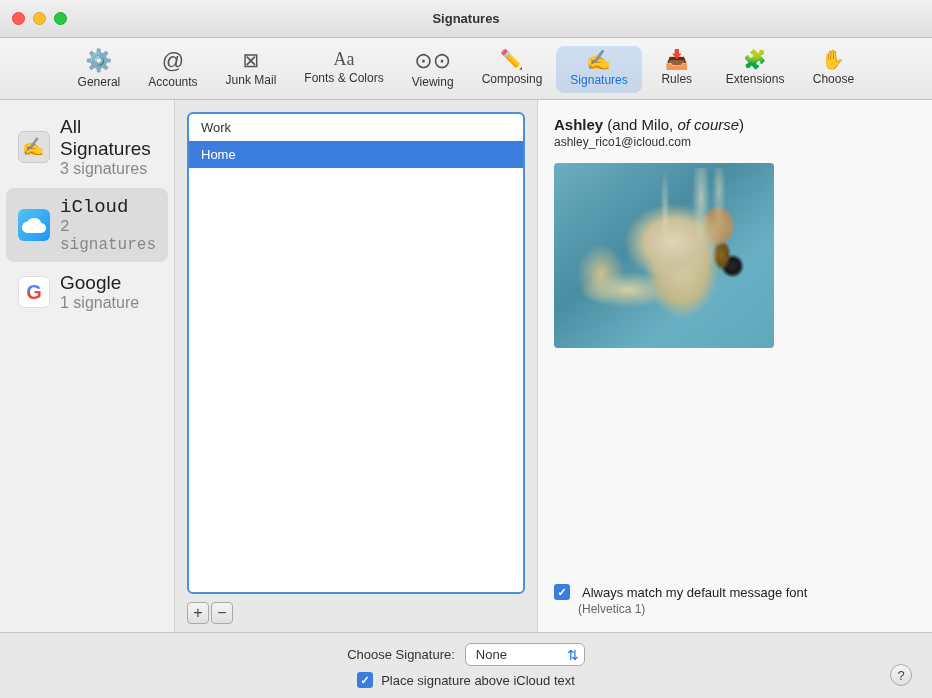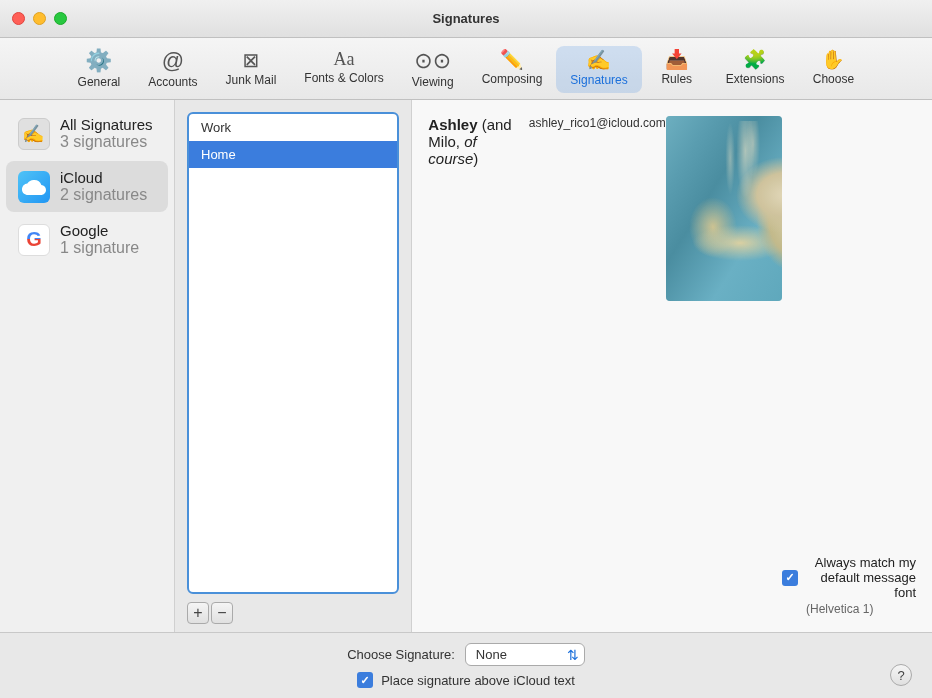--- a/index.html
+++ b/index.html
@@ -103,20 +103,21 @@
       display: flex;
       align-items: center;
       gap: 10px;
       padding: 8px 12px;
       cursor: pointer;
       border-radius: 8px;
       margin: 0 6px 2px 6px;
     }
     .sidebar-item.active {
       background: #dcdcdc;
+      font-family: Liberation Mono, monospace;
     }
     .sidebar-avatar {
       width: 32px;
       height: 32px;
       border-radius: 6px;
       display: flex;
       align-items: center;
       justify-content: center;
       font-size: 14px;
       flex-shrink: 0;
@@ -124,21 +125,21 @@
     }
     .sidebar-avatar.all-sigs {
       background: #e0e0e0;
       border: 1px solid #ccc;
     }
     .sidebar-text {
       display: flex;
       flex-direction: column;
     }
     .sidebar-name {
-      font-size: 15px;
+      font-size: 19px;
       font-weight: 500;
       color: #222;
     }
     .sidebar-count {
       font-size: 16px;
       color: #888;
     }
 
     
     .center-panel {
@@ -189,21 +190,21 @@
       color: #444;
       line-height: 1;
     }
 
     
     .right-panel {
       flex: 1;
       background: #f8f8f8;
       border-left: 1px solid #d0d0d0;
       display: flex;
-      flex-direction: row;
+      flex-direction: column;
       padding: 16px;
     }
     .sig-preview-name {
       font-size: 15px;
       color: #222;
       margin-bottom: 2px;
     }
     .sig-preview-name strong { font-weight: 700; }
     .sig-preview-name em { font-style: italic; }
     .sig-preview-email {

